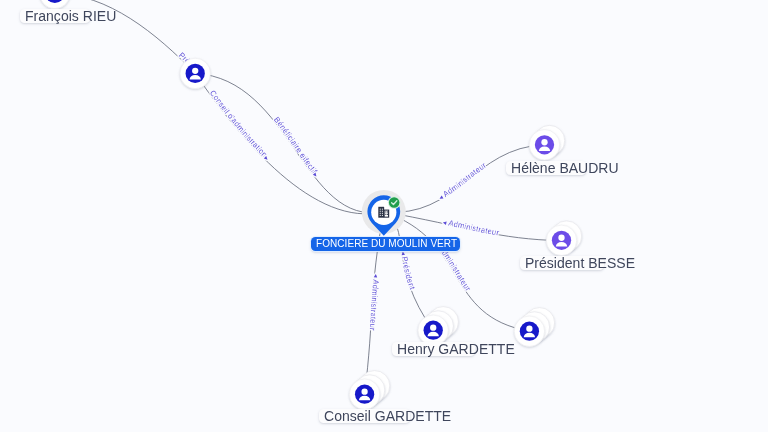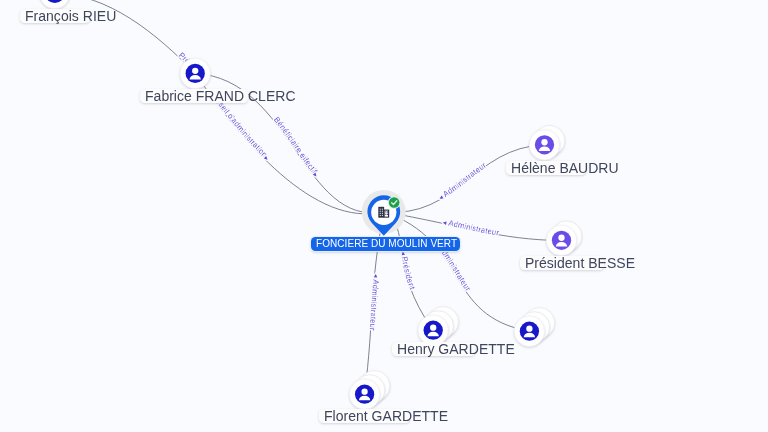--- a/index.html
+++ b/index.html
@@ -136,19 +136,18 @@
           </g>
           <g>
             <circle cx="394.15" cy="202.5" r="6.3" fill="#d9f2e0"></circle>
             <circle cx="394.15" cy="202.5" r="5.25" fill="#1f9d4d"></circle>
             <path d="M391.6 202.7 l1.85 1.85 l3.4 -3.8" fill="none" stroke="#cfeedd" stroke-width="1.3" stroke-linecap="round" stroke-linejoin="round"></path>
           </g>
         </g>
       </g>
   </svg>
 <div class="plabel" style="left: 20px; top: 9px; width: 69.5938px;"><span>François RIEU</span></div>
-    <div class="plabel" style="left: 140px; top: 89px; width: 108.25px;"><span>Fabrice FRAND CLERC</span></div>
     <div class="plabel" style="left: 506px; top: 161px; width: 80.25px; text-align: right;"><span>Hélène BAUDRU</span></div>
     <div class="plabel" style="left: 520px; top: 256px; width: 84.375px;"><span>Président BESSE</span></div>
     <div class="plabel" style="left: 392px; top: 342px; width: 83.2969px;"><span>Henry GARDETTE</span></div>
-    <div class="plabel" style="left: 319px; top: 409px; width: 90.9531px;"><span>Florent GARDETTE</span></div>
+    <div class="plabel" style="left: 319px; top: 409px; width: 90.9531px;"><span>Conseil GARDETTE</span></div>
     <div class="clabel" style="left: 310.6px; top: 236.6px; width: 149.359px;"><span>FONCIERE DU MOULIN VERT</span></div>
   </div>
 
 </body></html>

